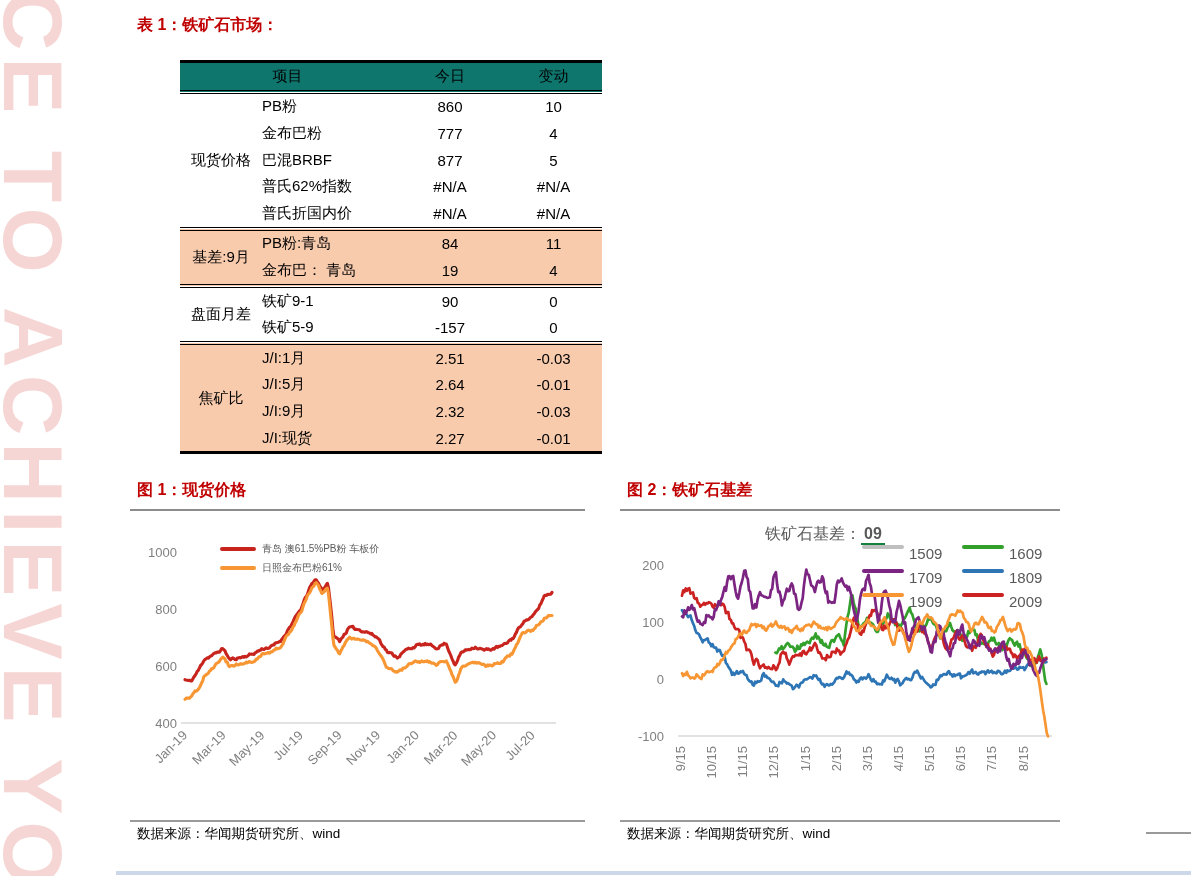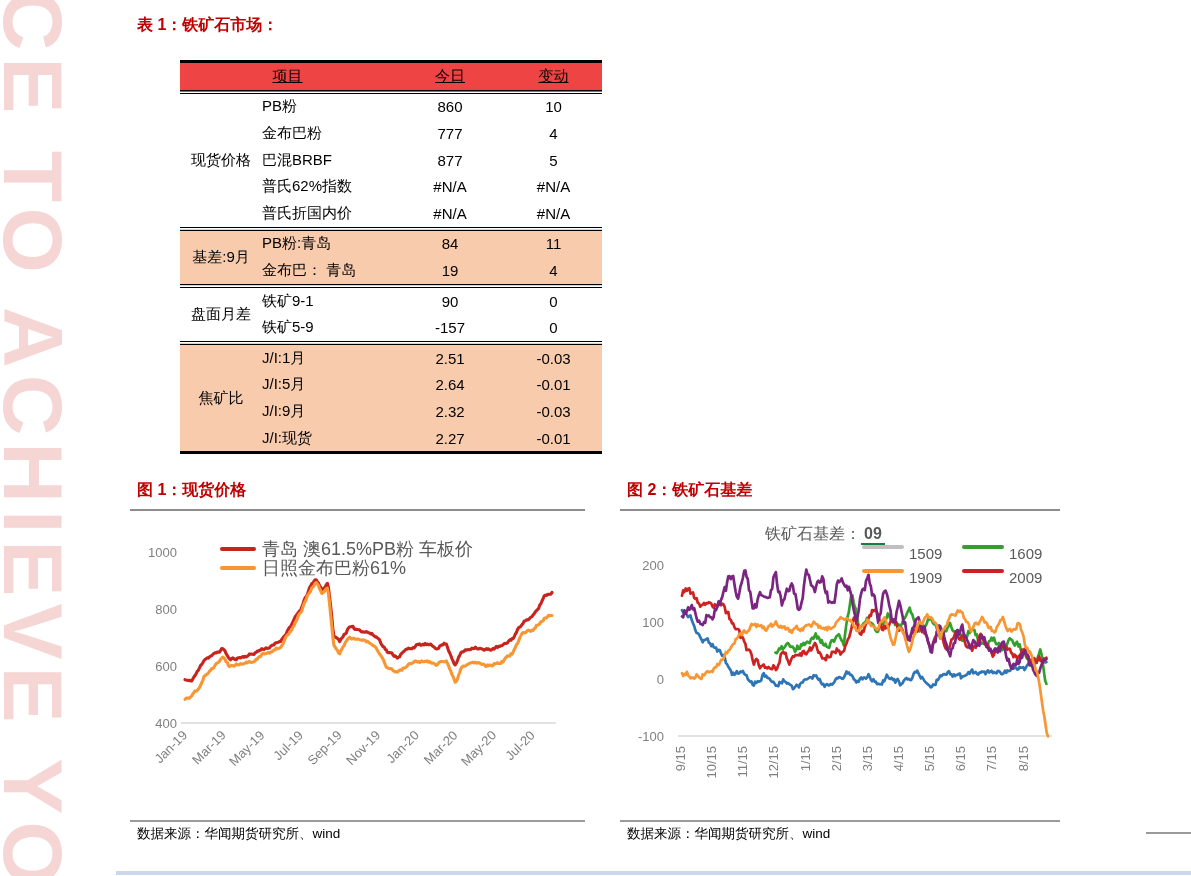--- a/index.html
+++ b/index.html
@@ -7,21 +7,21 @@
         font-family:"Liberation Sans","DejaVu Sans",sans-serif;color:#000;}
   
   .watermark{position:absolute;left:-16px;top:-78px;writing-mode:vertical-rl;
              font-size:84px;font-weight:bold;letter-spacing:7px;color:#f6d6d4;
              user-select:none;white-space:nowrap;}
   
   .table-title{position:absolute;left:137px;top:15px;font-size:16px;font-weight:bold;color:#c00000;}
   .report-table{position:absolute;left:180px;top:60px;width:422px;border-collapse:collapse;
                 table-layout:fixed;font-size:15px;border-bottom:3px solid #000;}
   .report-table th,.report-table td{padding:0;height:26.6px;font-weight:normal;}
-  .report-table thead tr{background:#ef4444;border-top:3px solid #000;border-bottom:4px double #000;text-decoration:underline;}
+  .report-table thead tr{background:#0f766e;border-top:3px solid #000;border-bottom:4px double #000;}
   .report-table tr.sec-start{border-top:4px double #000;}
   .report-table .shaded td{background:#f8cbad;}
   .col-group{text-align:center;}
   .col-item{text-align:left;padding-left:4px;}
   .col-val,.col-chg{text-align:center;}
   th.h-item{text-align:center;}
   th.h-val,th.h-chg{text-align:center;}
   
   .chart-block{position:absolute;top:478px;height:386px;}
   #fig1{left:130px;width:455px;}
@@ -31,21 +31,21 @@
   .plot-svg{position:absolute;left:0;top:40px;overflow:visible;}
   .tick{font-size:13px;fill:#808080;}
   .legend1{position:absolute;left:90px;top:61px;}
   .legend1 .lg-row{display:flex;align-items:center;height:19px;}
   .legend2{position:absolute;left:242px;top:63px;}
   .legend2 .lg-row{display:flex;align-items:center;height:24px;}
   .lg-item{display:flex;align-items:flex-start;width:100px;}
   .sw{height:4px;border-radius:2px;flex:none;}
   .legend1 .sw{width:36px;margin-right:6px;}
   .legend2 .sw{width:42px;margin-right:5px;}
-  .lg-label{font-size:18px;color:#595959;white-space:nowrap;}
+  .lg-label{font-size:10px;color:#595959;white-space:nowrap;}
   .legend2 .lg-label{font-size:15px;}
   .inner-title{position:absolute;left:145px;top:46px;font-size:16px;color:#595959;white-space:nowrap;}
   .inner-title .contract{font-weight:bold;border-bottom:2px solid #15803d;padding:0 3px 1px 3px;}
   .source-rule{position:absolute;left:0;right:0;top:342px;border-top:2px solid #9a9a9a;}
   .source-text{position:absolute;left:7px;top:347px;font-size:13.5px;color:#000;}
   .right-rule-frag{position:absolute;left:1146px;top:342px;width:45px;border-top:2px solid #9a9a9a;top:832px;}
   .bottom-strip{position:absolute;left:116px;right:0;top:871px;height:4px;background:#ccd8ea;}
 </style>
 </head>
 <body>
@@ -215,20 +215,30 @@
             <span class="sw" style="background: rgb(191, 191, 191);"></span>
             <span class="lg-label">1509</span>
           </span>
           <span class="lg-item">
             <span class="sw" style="background: rgb(51, 160, 44);"></span>
             <span class="lg-label">1609</span>
           </span>
         </div>
         <div class="lg-row">
           <span class="lg-item">
+            <span class="sw" style="background: rgb(123, 36, 130);"></span>
+            <span class="lg-label">1709</span>
+          </span>
+          <span class="lg-item">
+            <span class="sw" style="background: rgb(46, 117, 182);"></span>
+            <span class="lg-label">1809</span>
+          </span>
+        </div>
+        <div class="lg-row">
+          <span class="lg-item">
             <span class="sw" style="background: rgb(247, 150, 50);"></span>
             <span class="lg-label">1909</span>
           </span>
           <span class="lg-item">
             <span class="sw" style="background: rgb(204, 34, 34);"></span>
             <span class="lg-label">2009</span>
           </span>
         </div>
       </div>
     <div class="source-rule"></div>

